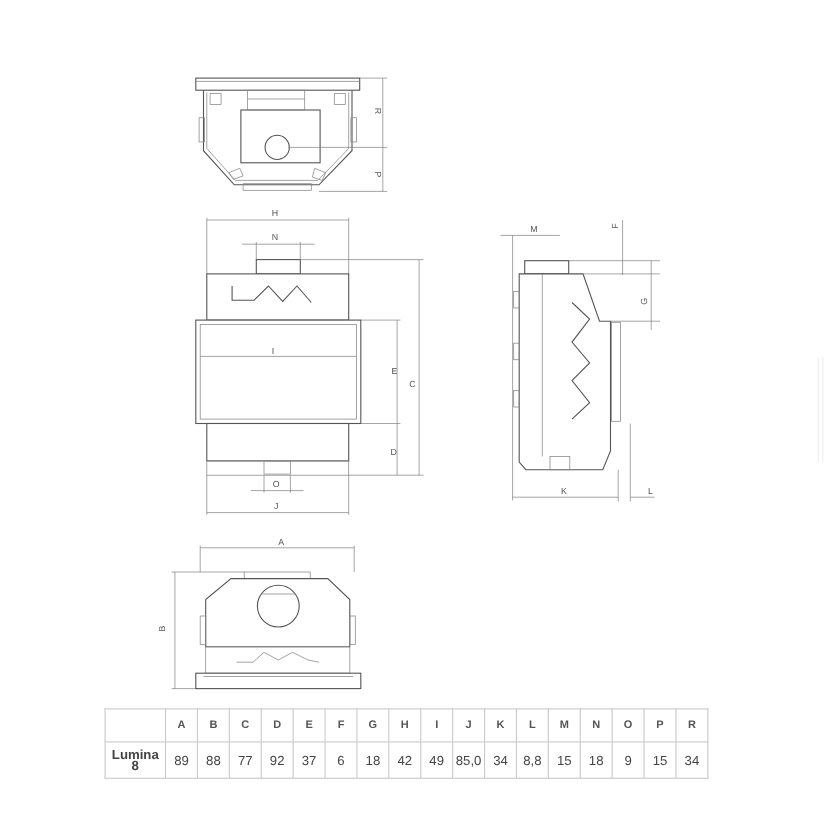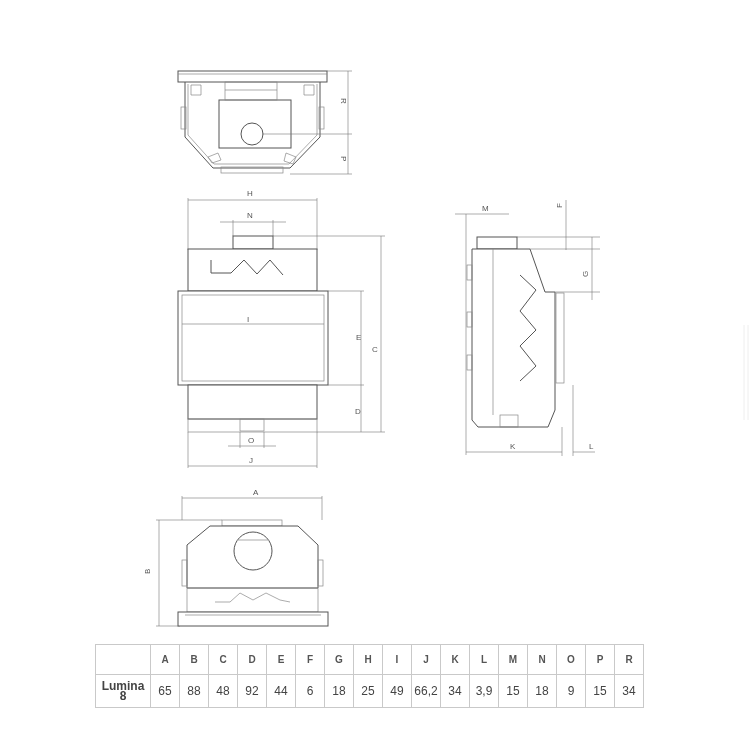--- a/index.html
+++ b/index.html
@@ -164,32 +164,32 @@
     <td class="c">N</td>
     <td class="c">O</td>
     <td class="c">P</td>
     <td class="c">R</td>
   </tr>
   <tr class="val">
     <td class="model">
       <span>Lumina</span><br>
       <span>8</span>
     </td>
-    <td>65</td>
+    <td>89</td>
     <td>88</td>
-    <td>48</td>
+    <td>77</td>
     <td>92</td>
-    <td>44</td>
+    <td>37</td>
     <td>6</td>
     <td>18</td>
-    <td>25</td>
+    <td>42</td>
     <td>49</td>
-    <td>66,2</td>
+    <td>85,0</td>
     <td>34</td>
-    <td>3,9</td>
+    <td>8,8</td>
     <td>15</td>
     <td>18</td>
     <td>9</td>
     <td>15</td>
     <td>34</td>
   </tr>
 </tbody>
   </table>
 
 </body></html>

